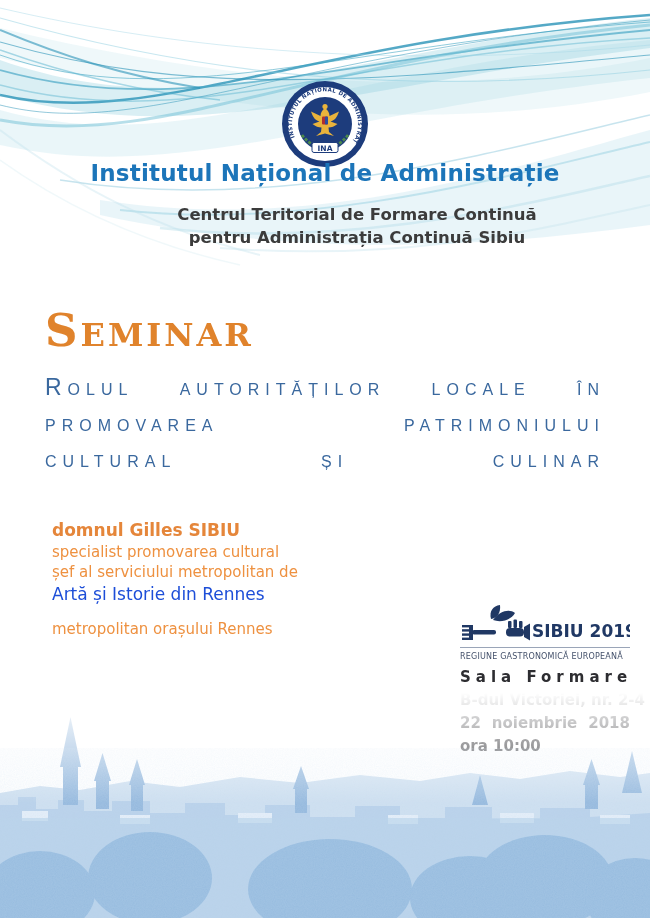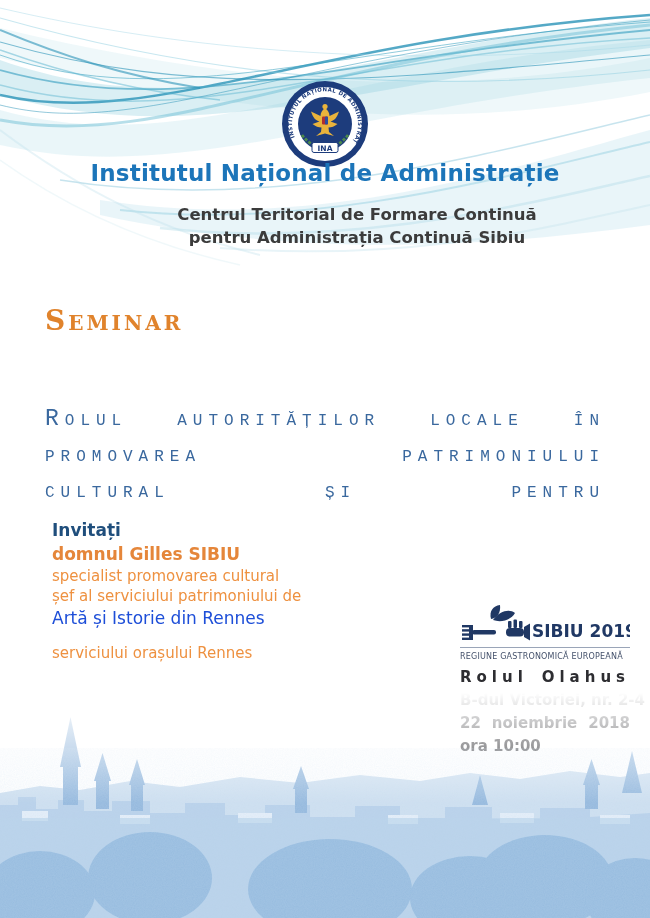--- a/index.html
+++ b/index.html
@@ -13,26 +13,26 @@
     position:absolute;top:160px;left:0;width:650px;text-align:center;
     color:#1c75b9;font-size:23px;font-weight:bold;letter-spacing:.2px;
   }
   .center-name{
     position:absolute;top:203px;left:0;width:650px;text-align:center;
     color:#3b3b3b;font-size:16.5px;font-weight:bold;line-height:23px;padding-left:32px;
   }
   .kicker{
     position:absolute;left:45px;top:304px;
     font-family:"DejaVu Serif","Liberation Serif",serif;font-variant:small-caps;
-    font-size:28px;font-weight:bold;color:#e0832c;letter-spacing:3px;
+    font-size:45px;font-weight:bold;color:#e0832c;letter-spacing:3px;
   }
   .sem-title{
     position:absolute;left:45px;top:369px;width:560px;
-    font-family:Liberation Mono, monospace;font-variant:small-caps;
-    font-size:23px;color:#3a689e;margin-top:32px;
+    font-family:Liberation Sans, sans-serif;font-variant:small-caps;
+    font-size:23px;color:#3a689e;
   }
   .sem-line{
     text-align:justify;text-align-last:justify;-moz-text-align-last:justify;
     letter-spacing:6px;line-height:36px;height:36px;white-space:nowrap;
   }
   .guests{position:absolute;left:52px;top:519px;width:260px;}
   .g-heading{color:#1f4e7c;font-weight:bold;font-size:17px;line-height:22px;margin-bottom:2px;}
   .g-name{color:#e5863a;font-weight:bold;font-size:17px;line-height:23px;}
   .g-role{color:#ee9140;font-size:15px;line-height:20px;}
   .g-role-big{color:#1d4ed8;font-size:17px;line-height:24px;}
@@ -109,31 +109,30 @@
   <div class="institute-title">Institutul Național de Administrație</div>
   <div class="center-name">
     <div>Centrul Teritorial de Formare Continuă</div>
     <div>pentru Administrația Continuă Sibiu</div>
   </div>
 
   <div class="kicker">Seminar</div>
   <div class="sem-title">
     <div class="sem-line">Rolul autorităților locale în</div>
     <div class="sem-line">promovarea patrimoniului</div>
-    <div class="sem-line">cultural și pentru</div>
+    <div class="sem-line">cultural și culinar</div>
   </div>
 
   <div class="guests">
-    <div class="g-heading">Invitați</div>
     <div class="g-name">domnul Gilles SIBIU</div>
     <div class="g-role">specialist promovarea cultural</div>
-    <div class="g-role">șef al serviciului patrimoniului de</div>
+    <div class="g-role">șef al serviciului metropolitan de</div>
     <div class="g-role-big">Artă și Istorie din Rennes</div>
     <div class="g-gap"></div>
-    <div class="g-role">serviciului orașului Rennes</div>
+    <div class="g-role">metropolitan orașului Rennes</div>
   </div>
 
   <div class="event">
     <svg class="sibiu-logo" width="170" height="46" viewBox="0 0 170 46">
       <g fill="#203864">
         <path d="M31,15 C29,7 33,2 40,1 C41,9 37,14 31,15 Z"></path>
         <path d="M33,16 C40,6 50,5 55,9 C51,16 41,19 33,16 Z"></path>
         <rect x="2" y="21" width="9" height="2.4"></rect>
         <rect x="2" y="25.2" width="9" height="2.4"></rect>
         <rect x="2" y="29.4" width="9" height="2.4"></rect>
@@ -143,21 +142,21 @@
         <rect x="46" y="24" width="18" height="8.5" rx="4"></rect>
         <rect x="48" y="17" width="3.5" height="7" rx="1"></rect>
         <rect x="53.5" y="15.5" width="3.5" height="8.5" rx="1"></rect>
         <rect x="59" y="17" width="3.5" height="7" rx="1"></rect>
         <path d="M64,23 L70,19.5 L70,36.5 L64,33 Z"></path>
       </g>
       <text x="72" y="33" font-size="17" font-weight="bold" fill="#203864">SIBIU 2019</text>
       <line x1="0" y1="43.5" x2="170" y2="43.5" stroke="#9aa5b8" stroke-width="1"></line>
     </svg>
     <div class="e-sub">REGIUNE GASTRONOMICĂ EUROPEANĂ</div>
-    <div class="e-line e-just e-venue">Rolul Olahus</div>
+    <div class="e-line e-just e-venue">Sala Formare</div>
     <div class="e-line">B-dul Victoriei, nr. 2-4</div>
     <div class="e-line e-just">22 noiembrie 2018</div>
     <div class="e-line">ora 10:00</div>
   </div>
 
   <svg class="cityscape" width="650" height="225" viewBox="0 0 650 225" aria-hidden="true">
     <defs>
       <linearGradient id="fadeTop" x1="0" y1="0" x2="0" y2="1">
         <stop offset="0" stop-color="#ffffff" stop-opacity="1"></stop>
         <stop offset="1" stop-color="#ffffff" stop-opacity="0"></stop>

